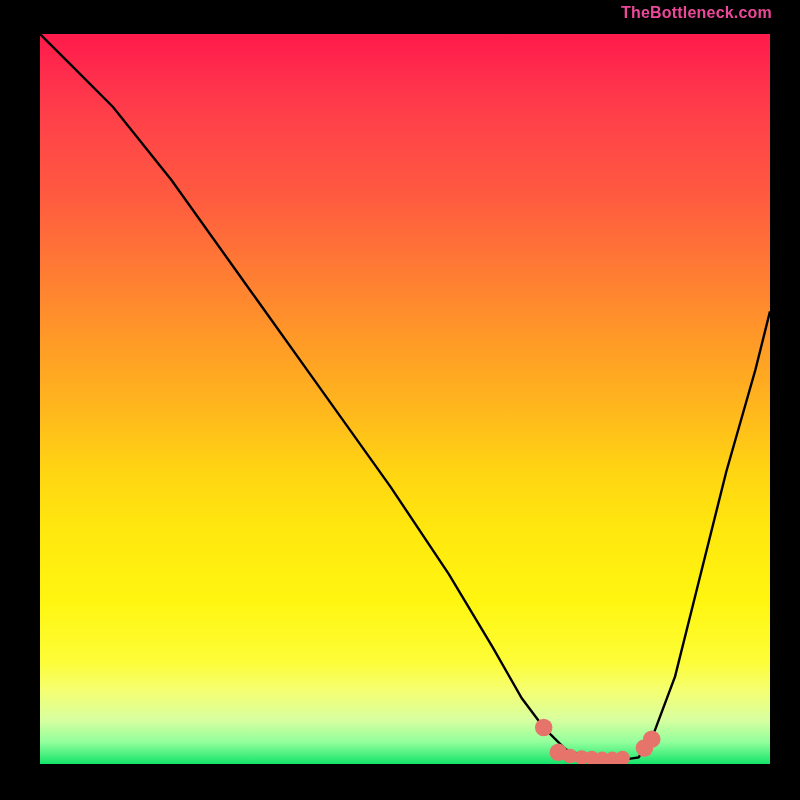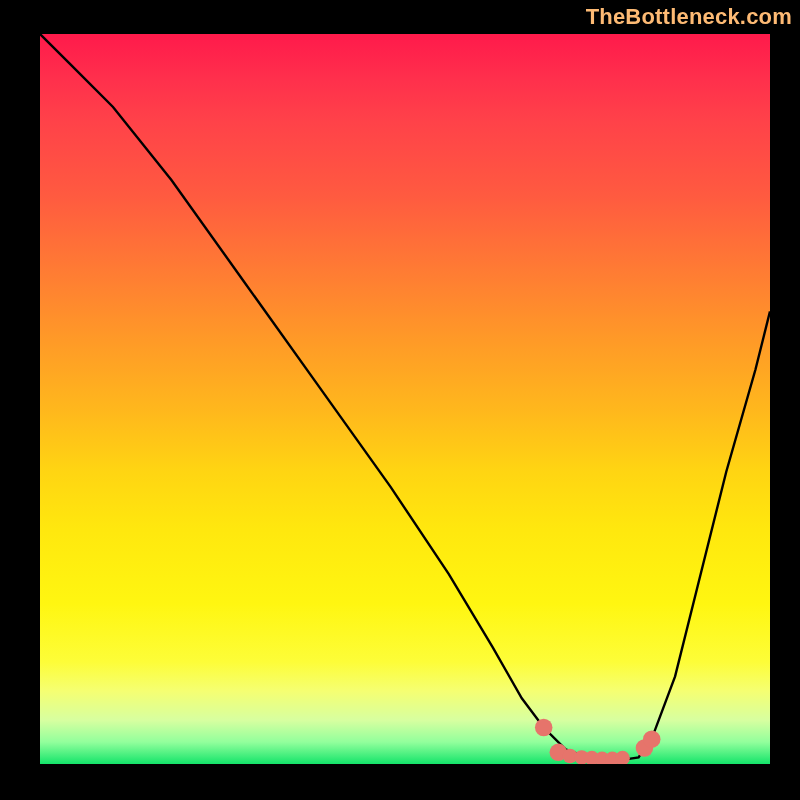--- a/index.html
+++ b/index.html
@@ -13,23 +13,23 @@
   }
   .outer {
     position: relative;
     width: 800px;
     height: 800px;
     background: #000;
   }
   .watermark {
     position: absolute;
     top: 4px;
-    right: 8px;
-    color: #fdba74;
-    font-size: 22px;
+    right: 28px;
+    color: #ec4899;
+    font-size: 16px;
     font-weight: 600;
     letter-spacing: 0.2px;
     user-select: none;
   }
   .plot {
     position: absolute;
     left: 40px;
     top: 34px;
     width: 730px;
     height: 730px;

